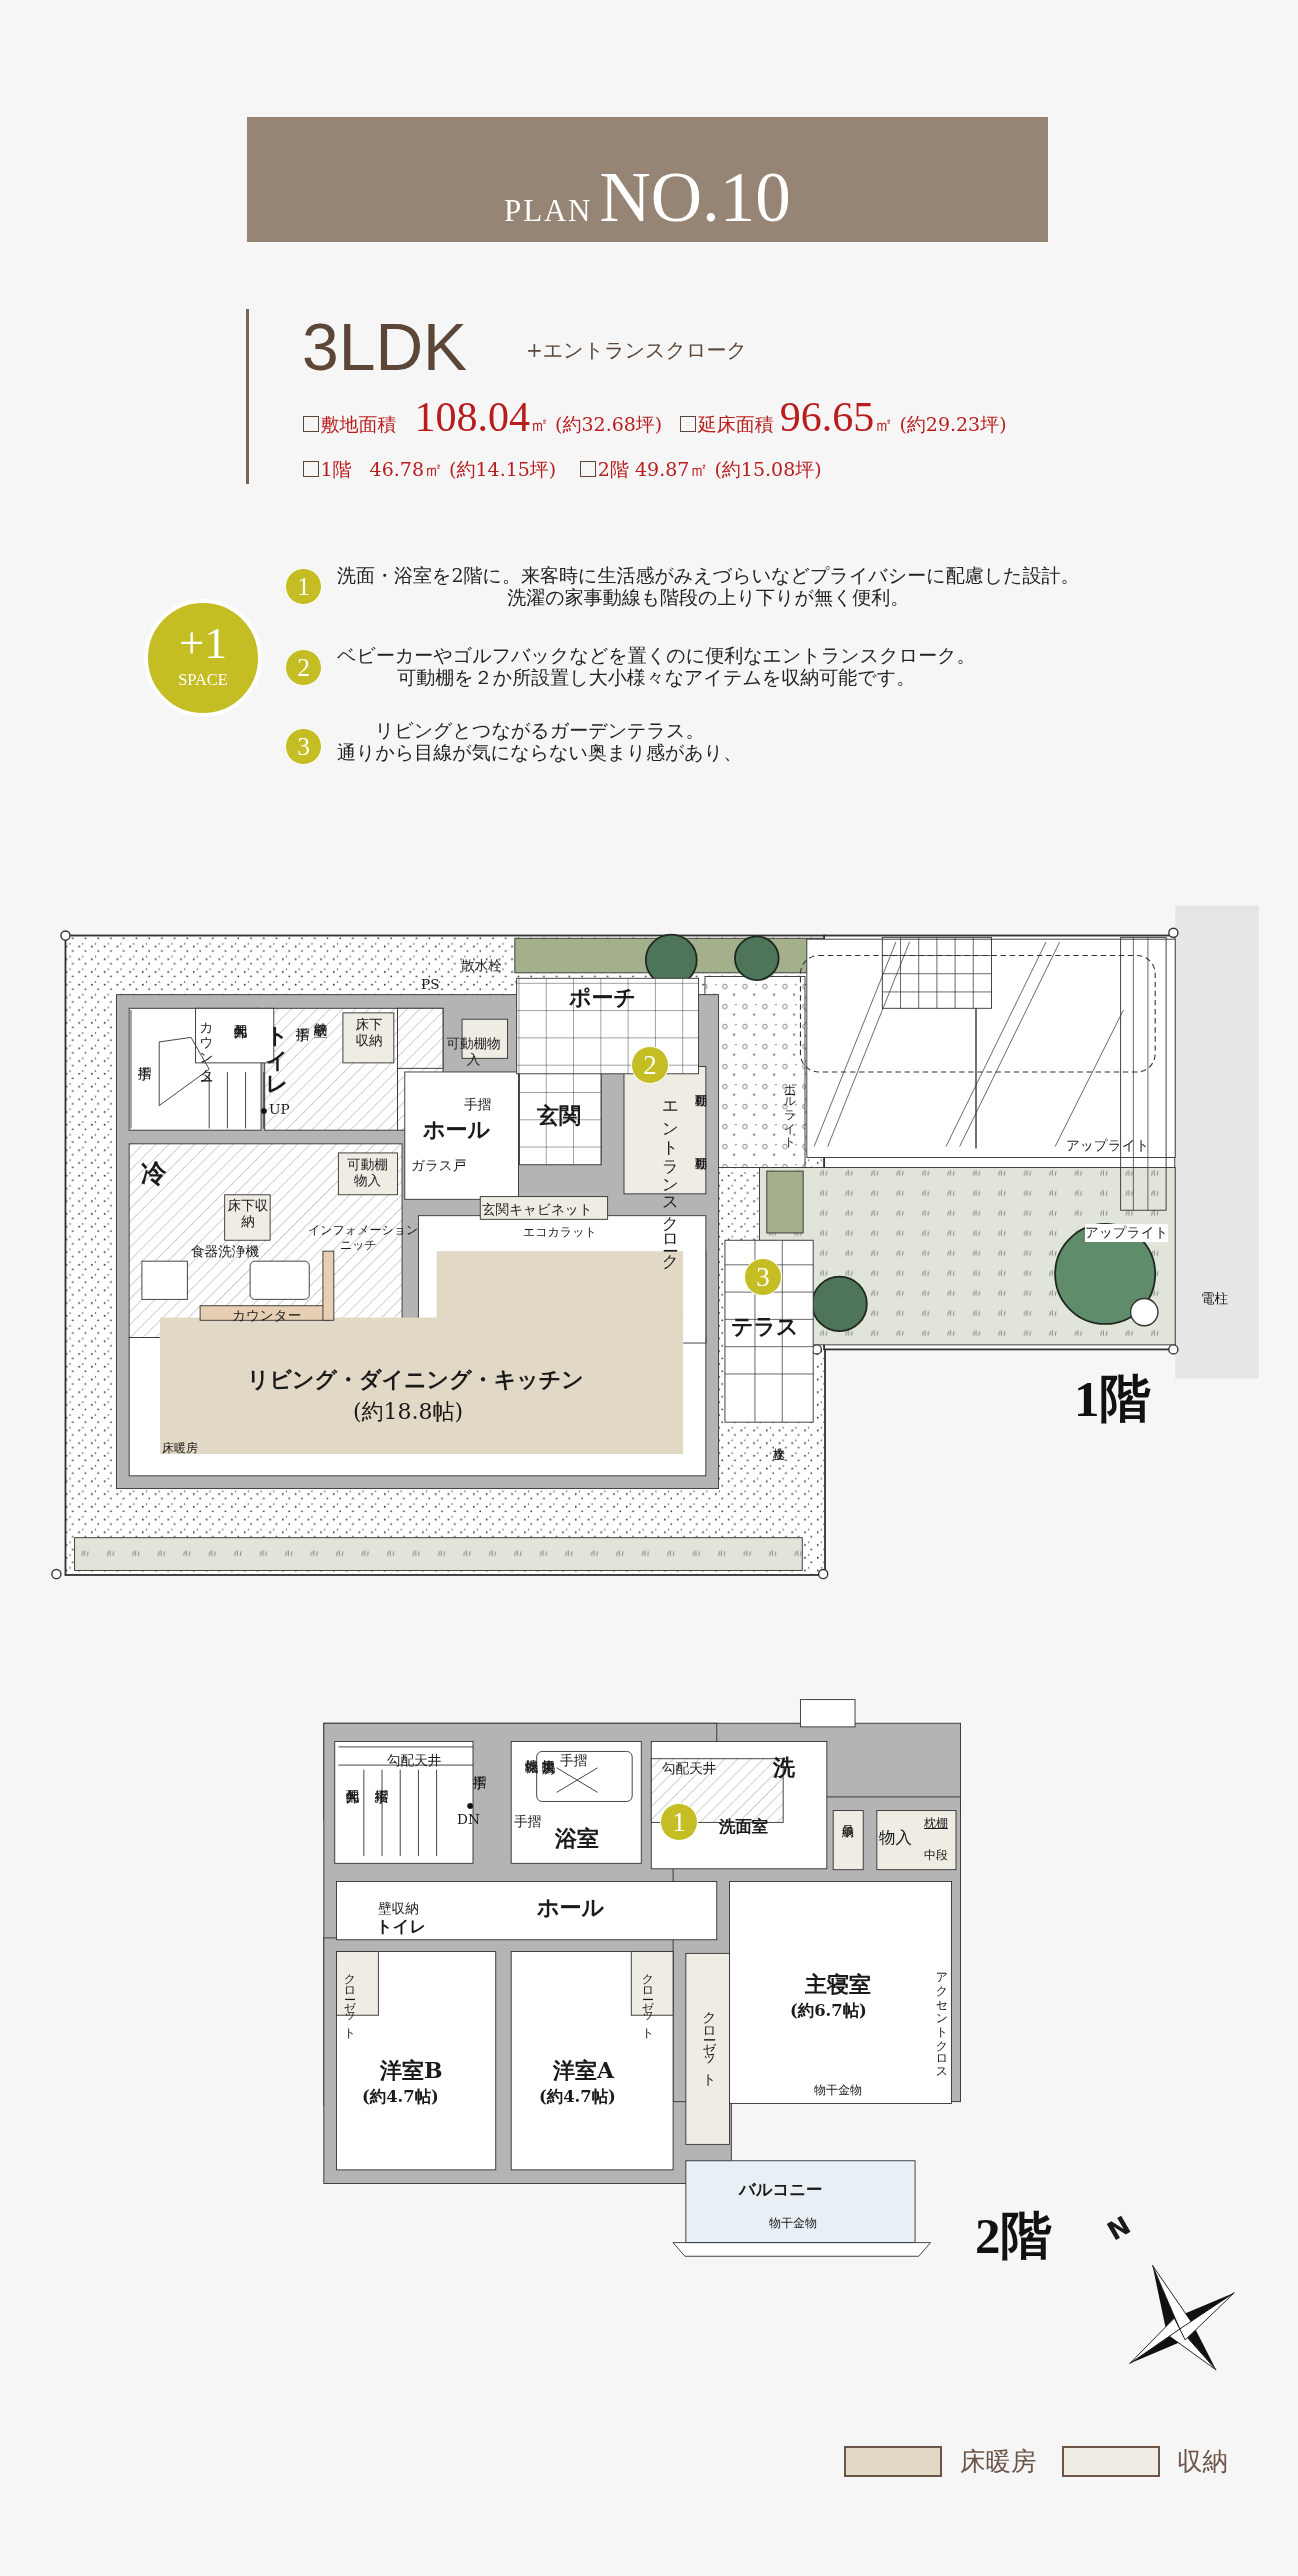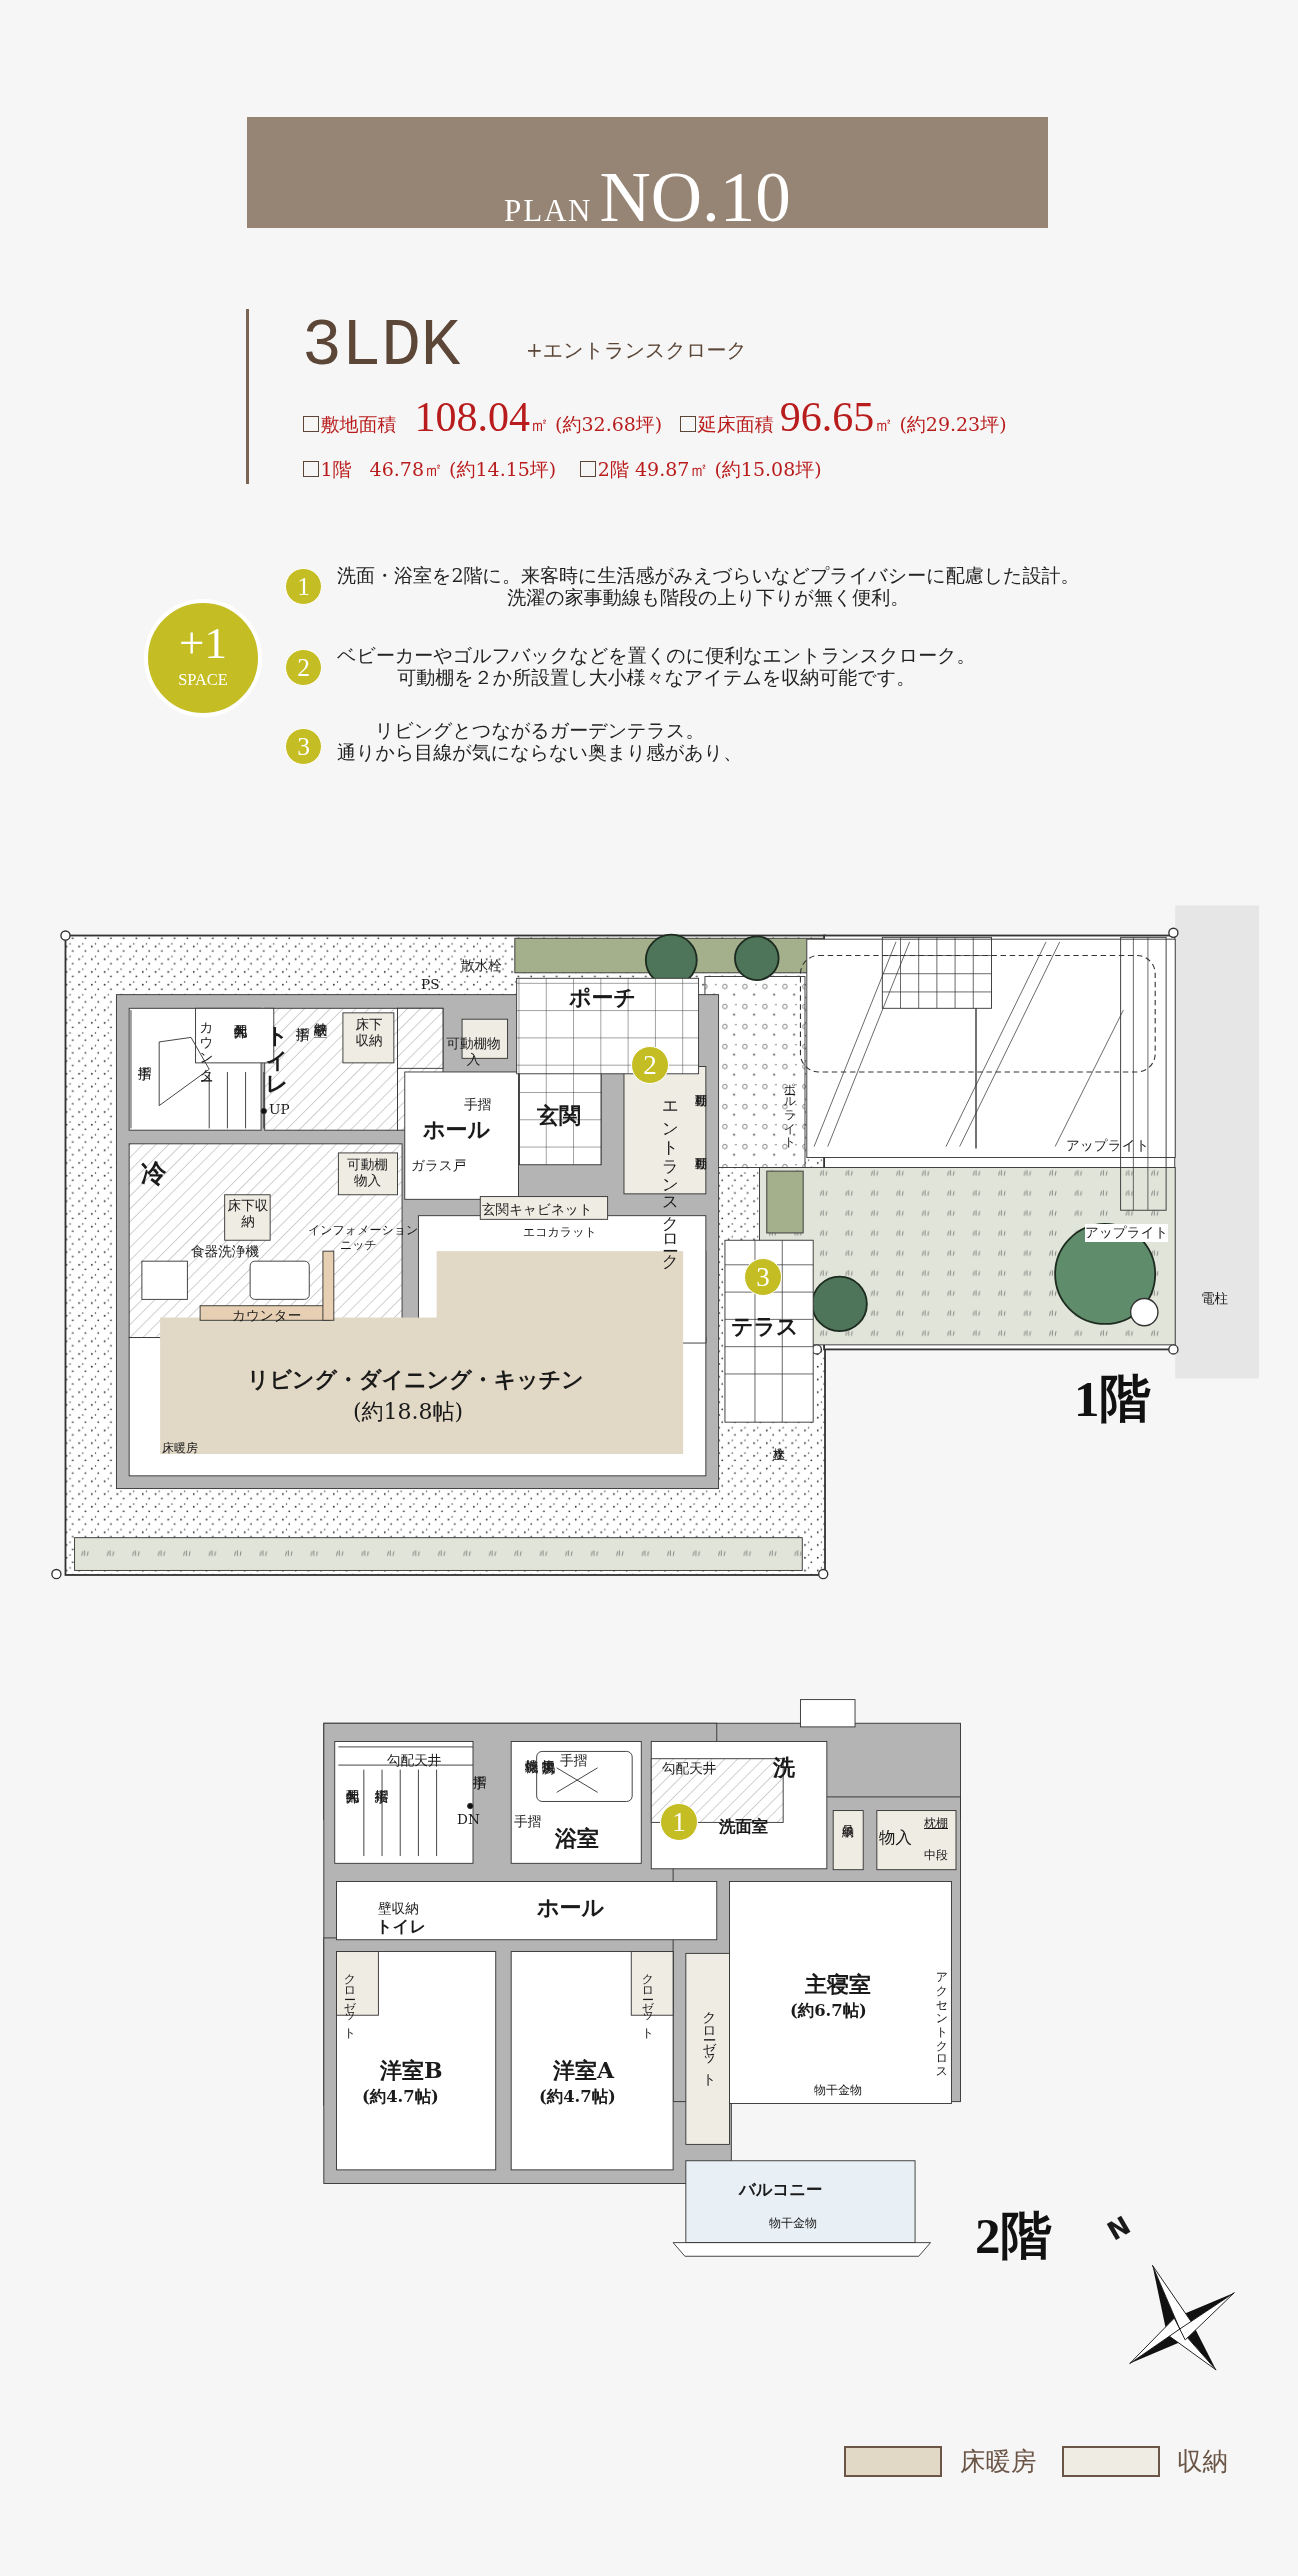--- a/index.html
+++ b/index.html
@@ -1,25 +1,25 @@
 <!DOCTYPE html>
 <html style="font-size:14.6px"><head>
 <meta charset="utf-8">
 <style>
   html, body { margin:0; padding:0; }
   body { width:1298px; height:2576px; background:#f6f6f6; position:relative; overflow:hidden;
          font-family:"DejaVu Serif","Liberation Serif",serif; color:#222; }
   .abs { position:absolute; }
   
-  .plan-banner { left:247px; top:117px; width:801px; height:111px; background:#968574; }
+  .plan-banner { left:247px; top:117px; width:801px; height:125px; background:#968574; }
   .plan-banner .inner { position:absolute; left:0; right:0; top:40px; text-align:center; color:#fff; white-space:nowrap; }
   .plan-small { font-family:"Liberation Serif",serif; font-size:31px; letter-spacing:1.8px; }
   .plan-big { font-family:"Liberation Serif",serif; font-size:71px; margin-left:7.3px; }
   .spec-bar { left:246px; top:309px; width:2.7px; height:175px; background:#7a6554; }
-  .spec-title { left:302px; top:314px; color:#5b4637; font-family:Liberation Mono, monospace; font-size:66px; line-height:66px; }
+  .spec-title { left:302px; top:314px; color:#5b4637; font-family:Liberation Sans, sans-serif; font-size:66px; line-height:66px; }
   .spec-sub { left:526px; top:337px; color:#5b4637; font-size:20px; }
   .spec-row { color:#b91c1c; white-space:nowrap; font-size:19px; }
   .spec-row .big { font-family:"Liberation Serif",serif; font-size:42px; }
   .chk { display:inline-block; width:13.6px; height:13.6px; border:0.9px solid #5b4637; vertical-align:-0.9px; margin-right:1.8px; }
   
   .plus-circle { left:144px; top:599px; width:118px; height:118px; border-radius:50%; background:#c4bd24; border:4.5px solid #fff; color:#fff; text-align:center; box-sizing:border-box; }
   .plus-circle .p1 { font-family:"Liberation Serif",serif; font-size:45px; line-height:45px; margin-top:18px; }
   .plus-circle .p2 { font-family:"Liberation Serif",serif; font-size:16.4px; margin-top:3.6px; }
   .num-badge { width:35px; height:35px; border-radius:50%; background:#c4bd24; color:#fff; border:1.8px solid #fff;
                font-family:"Liberation Serif",serif; font-size:25.5px; text-align:center; line-height:35px; }

